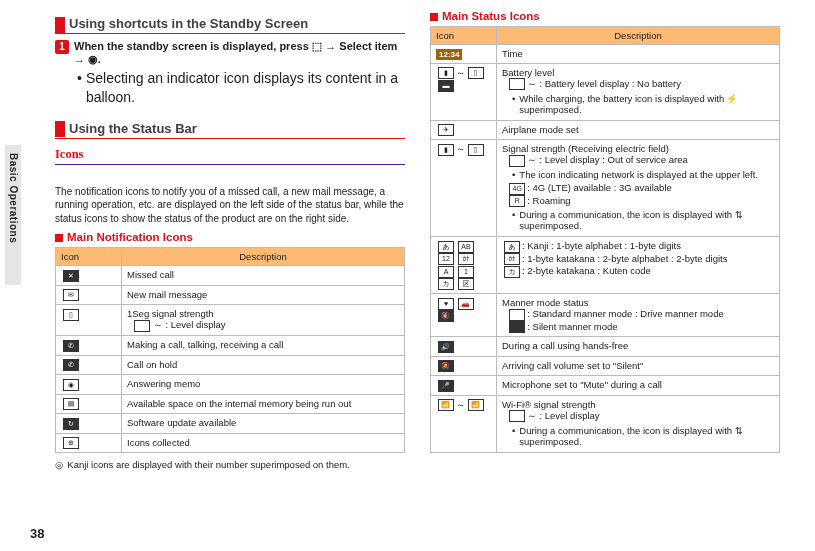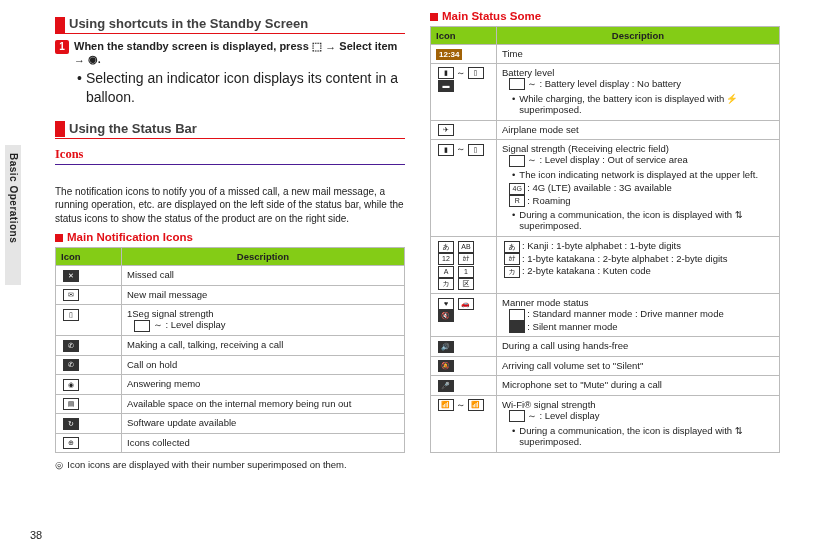--- a/index.html
+++ b/index.html
@@ -21,22 +21,22 @@
     font-weight:bold;
     font-size:10px;
     letter-spacing:0.5px;
     display:flex;align-items:center;justify-content:flex-start;
     padding-top:8px;
     box-sizing:border-box;
   }
   .page-num{
     position:absolute;
     left:30px;bottom:10px;
-    font-weight:normal;
-    font-size:11px;
+    font-weight:bold;
+    font-size:13px;
   }
   .page{
     position:absolute;
     left:55px;top:10px;
     width:740px;height:530px;
     display:flex;
     gap:25px;
   }
   .col{
     width:350px;
@@ -73,21 +73,21 @@
   .step .txt{font-weight:bold;font-size:11px}
   .bullet-sub{margin-left:22px;font-size:14px;display:flex}
   .bullet-sub::before{content:"•";margin-right:4px}
   table{
     border-collapse:collapse;width:100%;font-size:9.5px;
     margin-top:4px;
   }
   th,td{
     border:1px solid #bbb;padding:3px 5px;vertical-align:top;text-align:left;
   }
-  th{background:#84cc16;text-align:center;font-weight:bold}
+  th{background:#fdba74;text-align:center;font-weight:normal}
   th.icon-col, td.icon-col{width:55px;text-align:left}
   .note{font-size:9.5px;margin-top:6px;display:flex}
   .note::before{content:"◎";margin-right:4px}
   .tiny-icon{display:inline-block;min-width:14px;height:10px;border:1px solid #333;background:#fff;font-size:7px;text-align:center;line-height:10px;vertical-align:middle;margin:0 2px}
   .tiny-icon.dark{background:#333;color:#fff}
   .tilde{margin:0 1px}
   .sub-line{margin:2px 0 2px 10px;display:flex}
   .sub-line::before{content:"•";margin-right:4px}
   .time-icon{background:#a16207;color:#fff;font-weight:bold;padding:1px 3px;font-size:8px;display:inline-block}
 </style>
@@ -165,26 +165,26 @@
             <td>Software update available</td>
           </tr>
       <tr>
             <td class="icon-col"><span class="tiny-icon">⊕</span></td>
             <td>Icons collected</td>
           </tr>
     </tbody>
       </table>
 
     <p class="note">
-        <span>Icon icons are displayed with their number superimposed on them.</span>
+        <span>Kanji icons are displayed with their number superimposed on them.</span>
       </p>
   </div>
 
   <div class="col">
-    <div class="sq-head" style="margin-top:0"><span class="sq-red"></span><span>Main Status Some</span></div>
+    <div class="sq-head" style="margin-top:0"><span class="sq-red"></span><span>Main Status Icons</span></div>
 
     <table>
       <tbody>
           <tr>
         <th class="icon-col">Icon</th>
         <th>Description</th>
       </tr>
       <tr>
             <td class="icon-col"><span class="time-icon">12:34</span></td>
             <td>Time</td>

